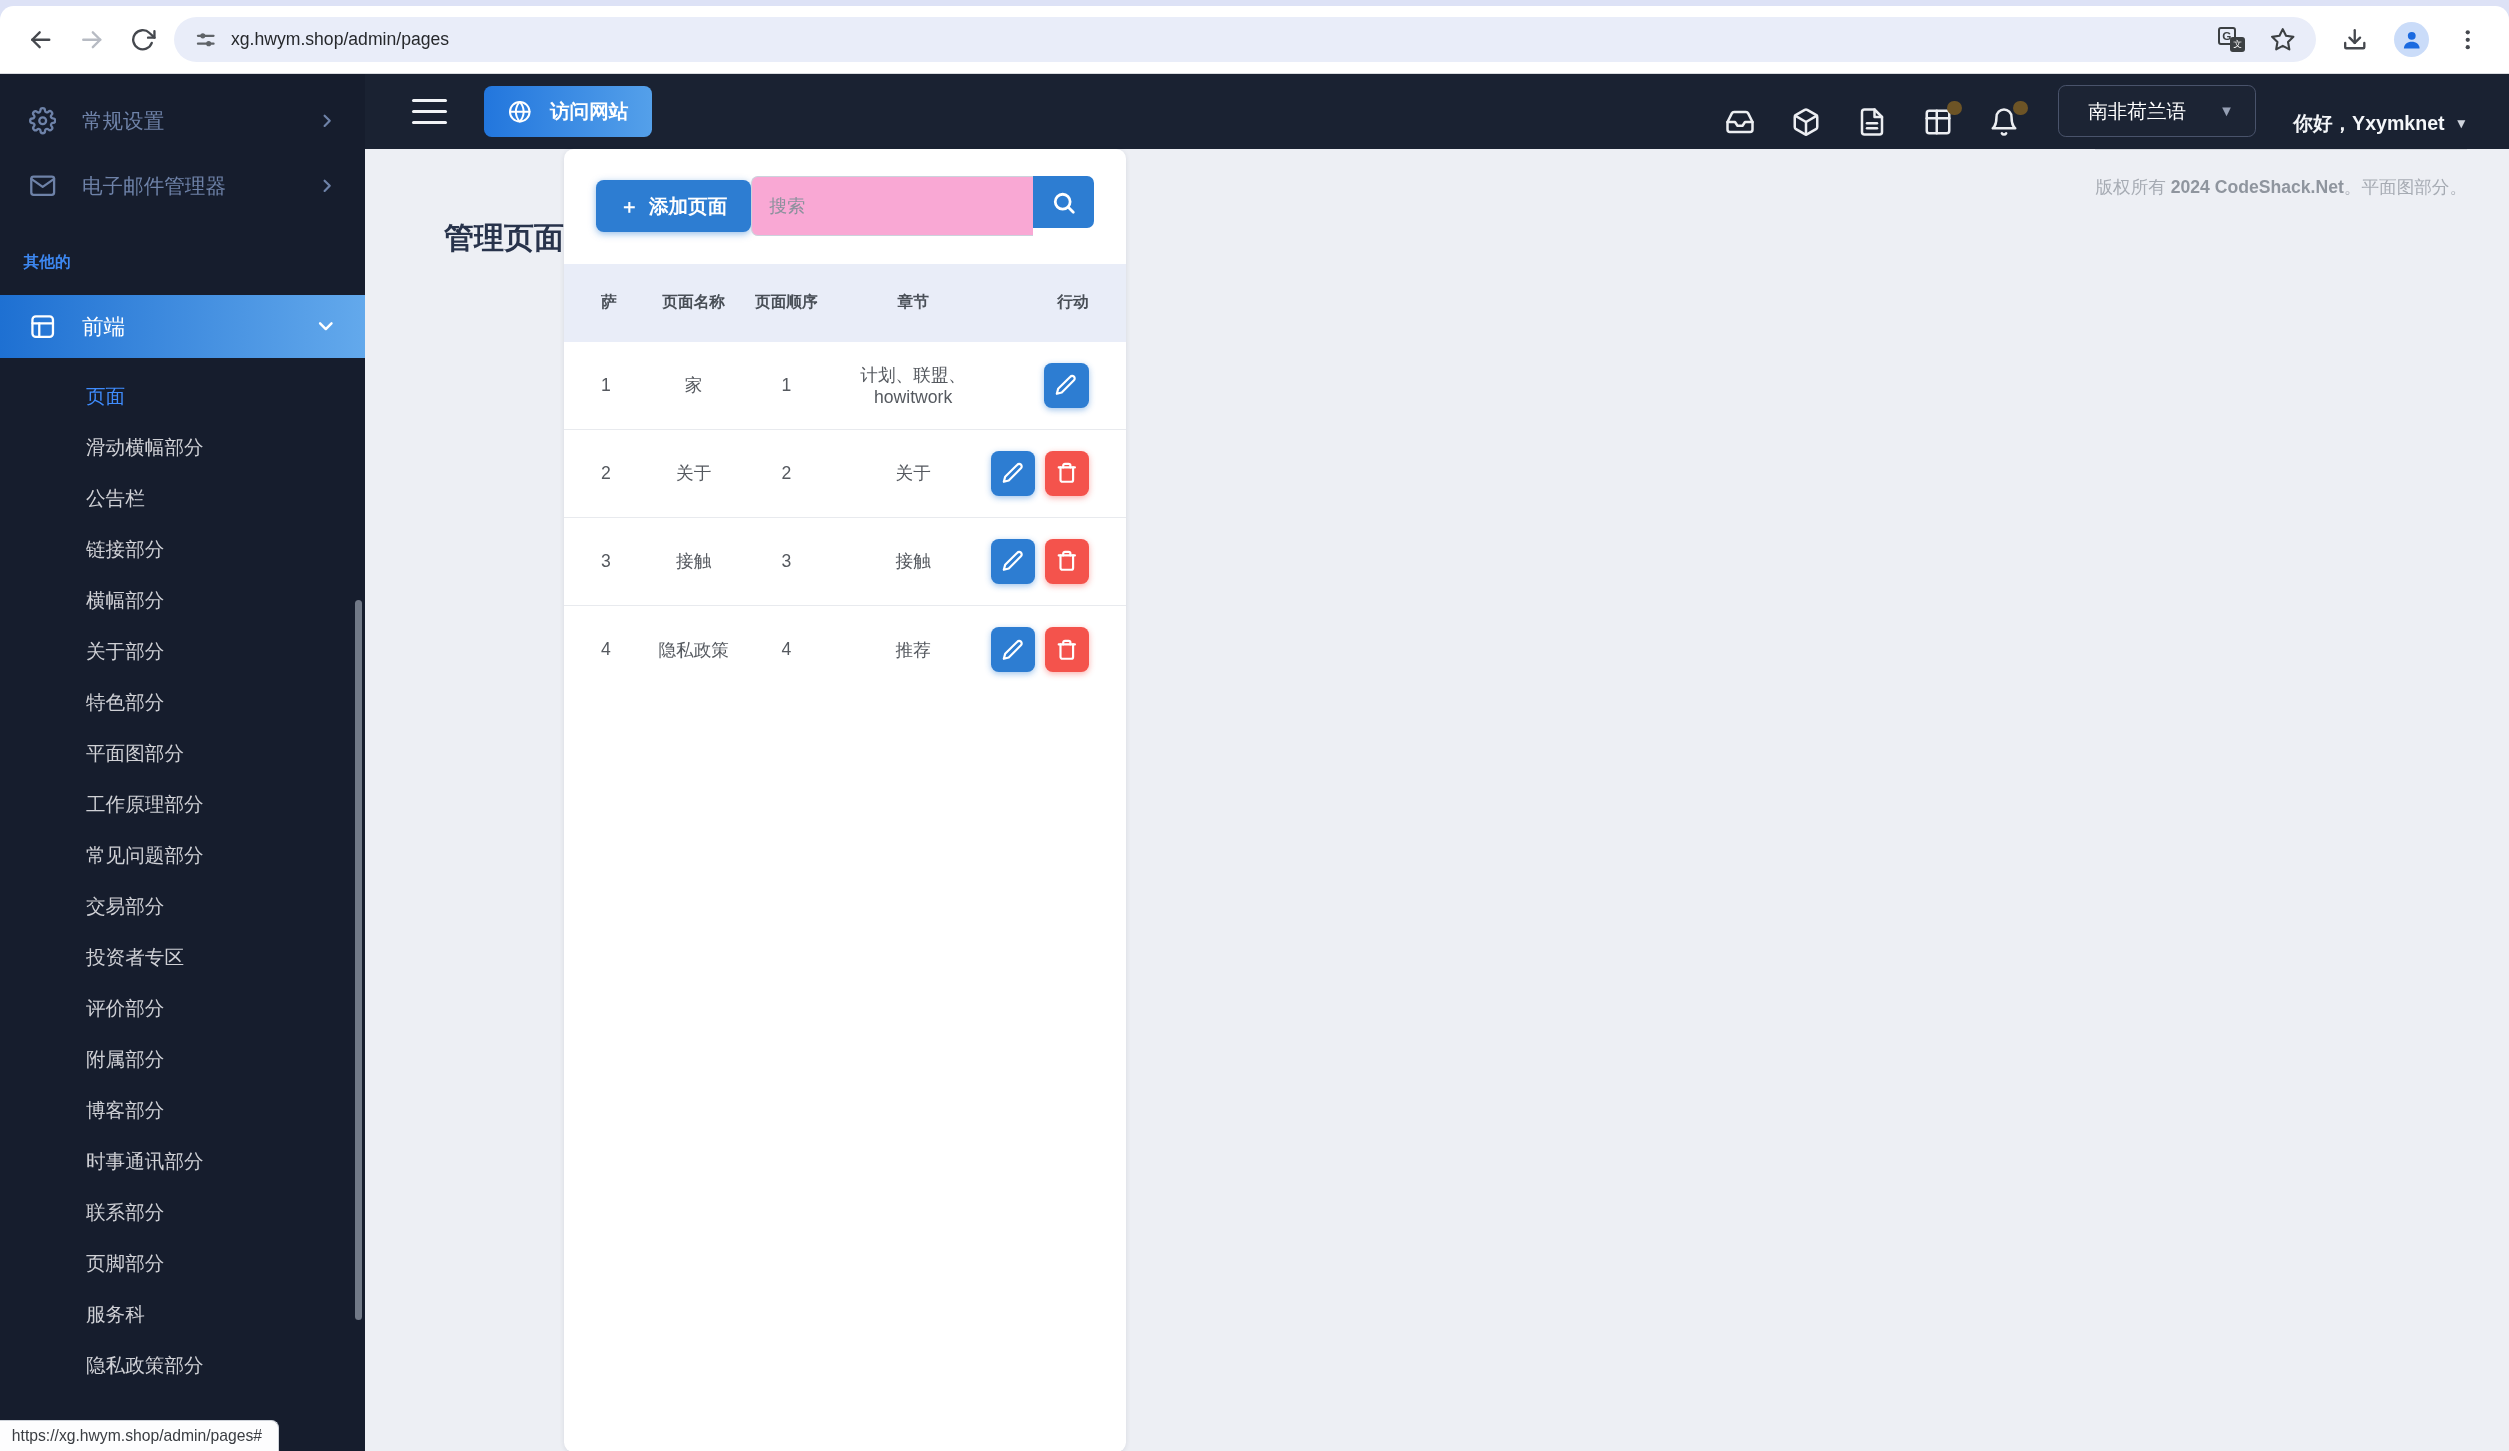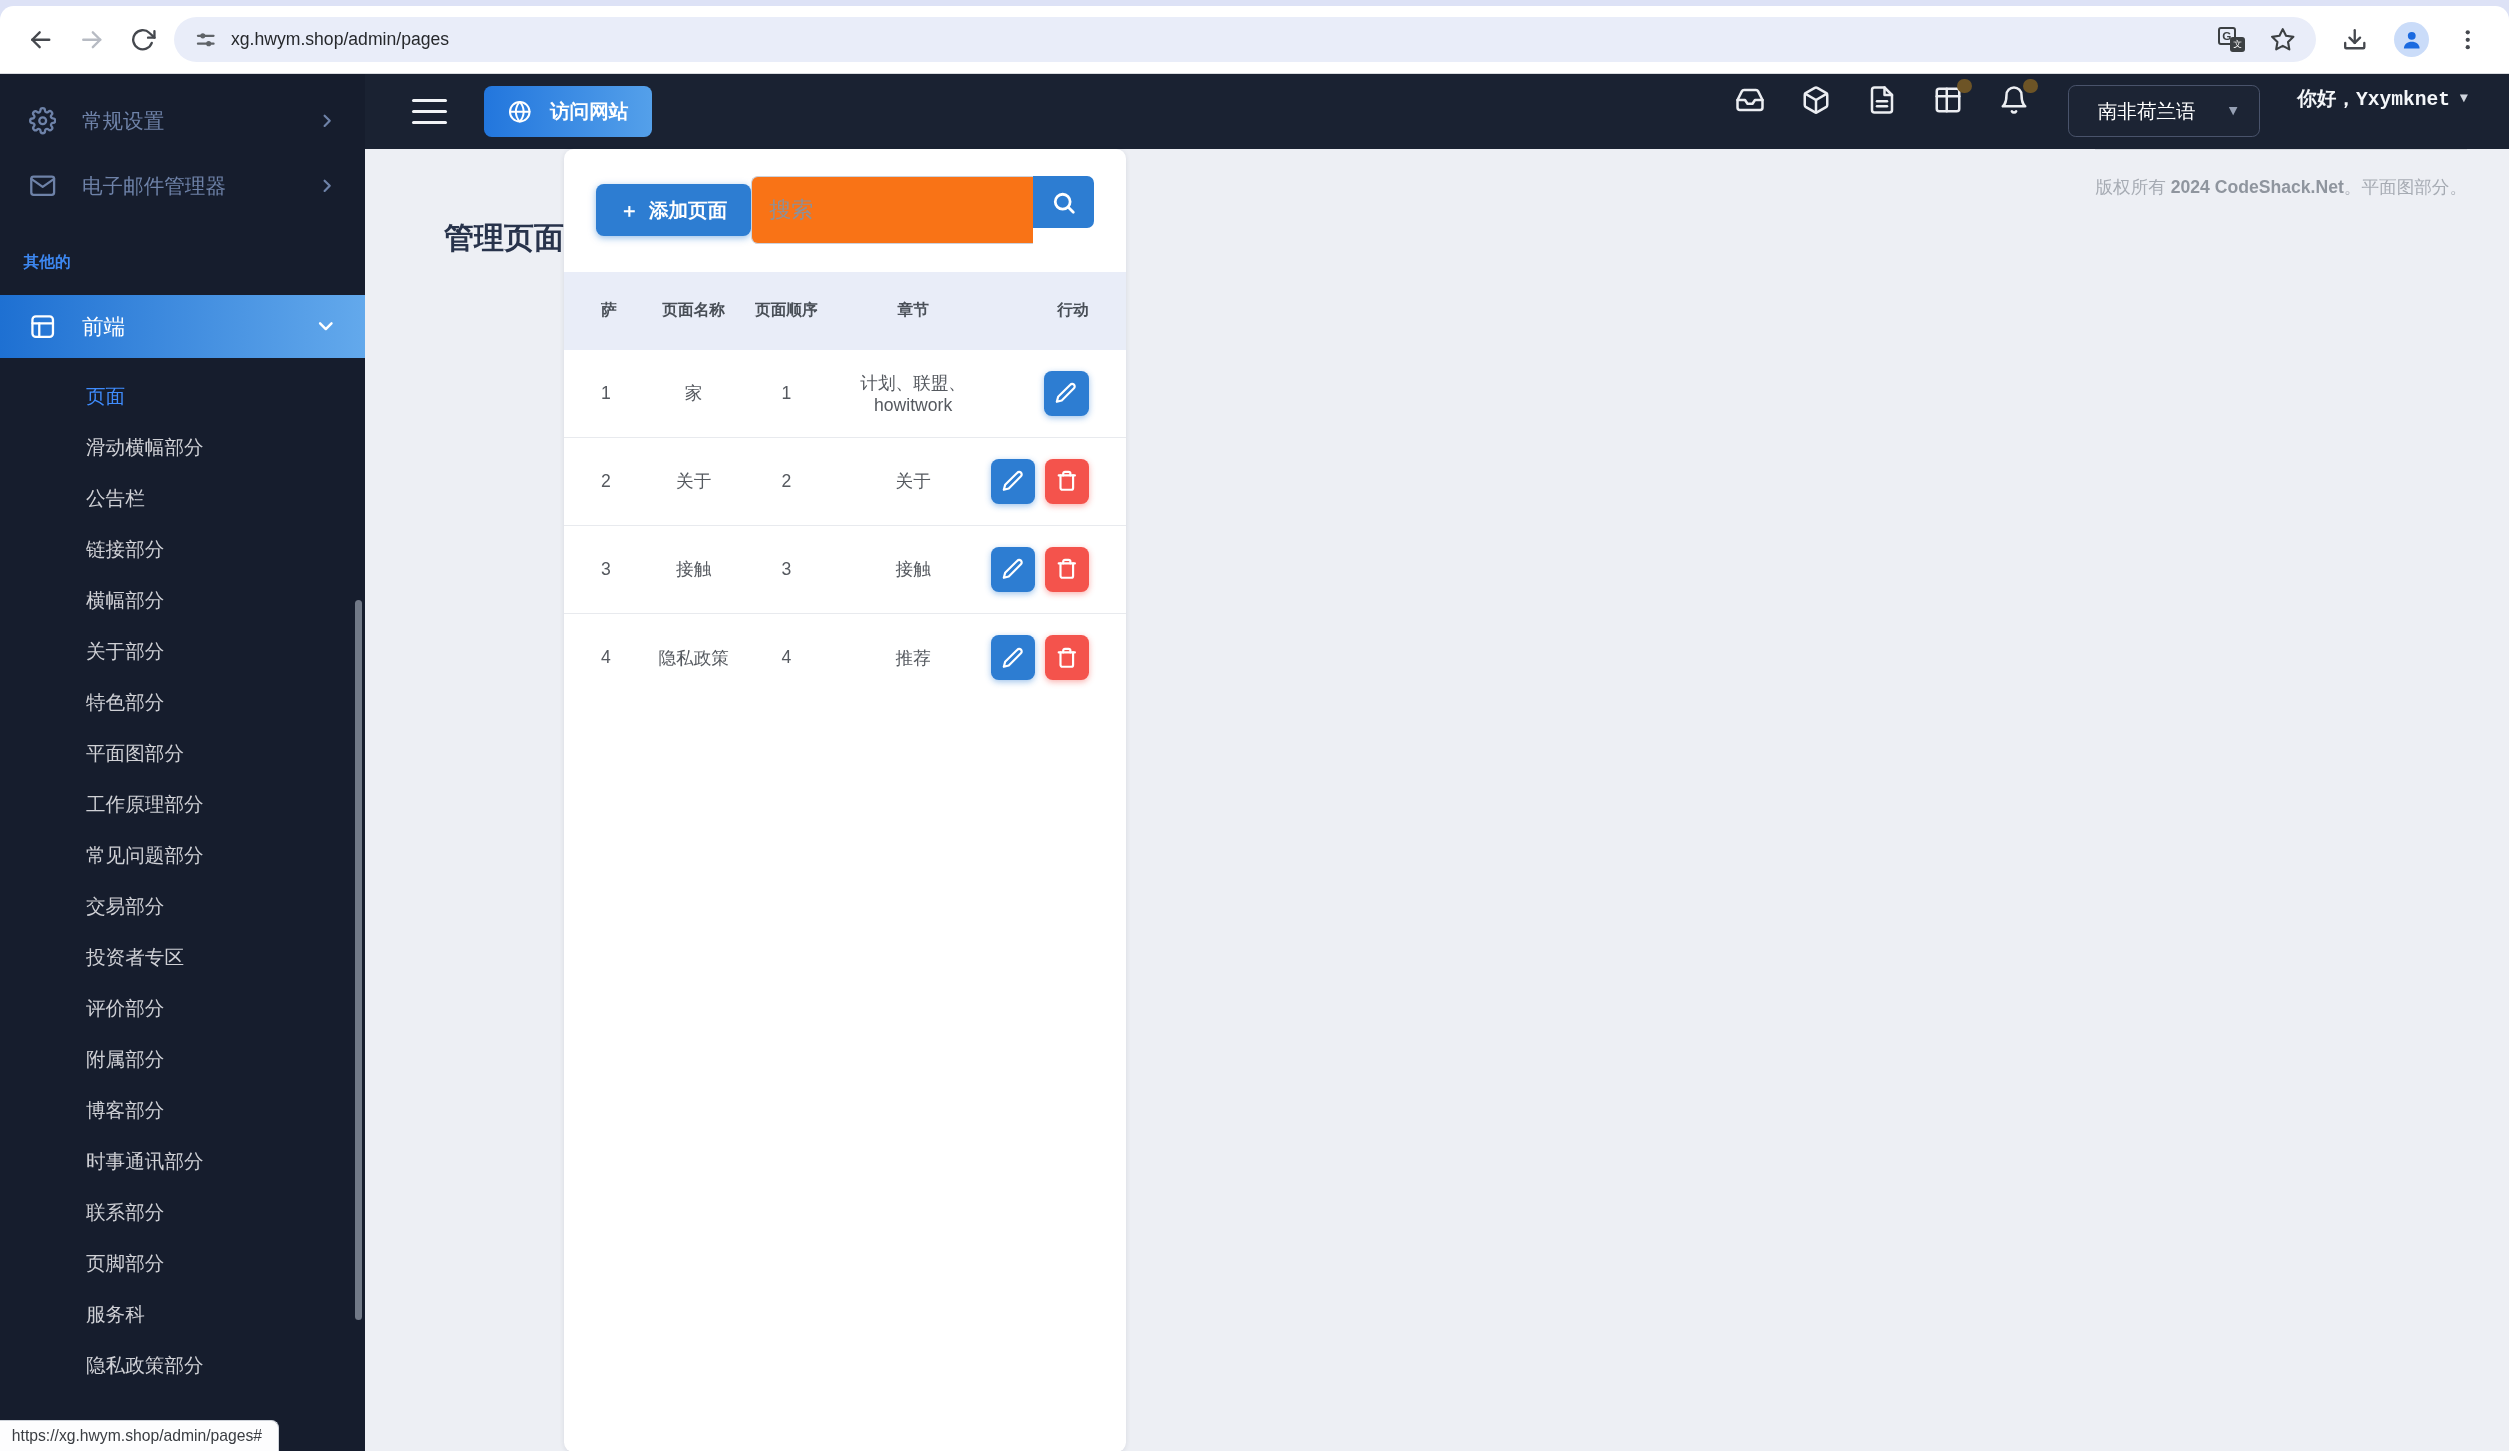--- a/index.html
+++ b/index.html
@@ -51,41 +51,41 @@
   .right-col { flex:1; display:flex; flex-direction:column; min-width:0; }
 
   
   .navbar { height:75px; background:#1a2232; display:flex; align-items:center; padding:0 41px 0 47px; flex:0 0 auto; }
   .hamburger { width:35px; height:25.5px; display:flex; flex-direction:column; justify-content:space-between; cursor:pointer; }
   .hamburger span { height:3.4px; background:#f1f3f6; border-radius:2px; }
   .visit-btn { margin-left:37px; height:51px; padding:0 23.5px; border:none; border-radius:7.8px;
     background:linear-gradient(90deg,#2276dd,#54a0ea); color:#fff; font-size:19.6px; font-weight:bold;
     display:flex; align-items:center; gap:19px; cursor:pointer; font-family:inherit; }
   .visit-btn svg { width:23.5px; height:23.5px; }
-  .nav-right { margin-left:auto; display:flex; align-items:flex-start;font-family:Liberation Mono, monospace; }
+  .nav-right { margin-left:auto; display:flex; align-items:flex-end; }
   .tb-ico { position:relative; width:30px; height:30px; color:#eceef2; margin-left:36px; cursor:pointer; }
   .tb-ico svg { width:30px; height:30px; }
   .badge-dot { position:absolute; top:-6.9px; right:-8.8px; width:14.7px; height:14.7px; border-radius:50%; background:#6d5426; }
   .lang-select { margin-left:39px; height:52px; min-width:172px; border:1px solid #49536b; border-radius:7.8px;
     background:#1c2434; color:#fff; font-size:19.6px; display:flex; align-items:center; padding:0 21.6px 0 29px; cursor:pointer; }
   .lang-select .caret { margin-left:33px; color:#96a0b4; font-size:14.7px; }
   .greeting { margin-left:37px; color:#f4f6f9; font-size:19.6px; font-weight:bold; display:flex; align-items:center; cursor:pointer; }
   .greeting .caret { margin-left:9.8px; color:#cfd4dd; font-size:13.7px; }
 
   
   .content { flex:1; background:#edeff4; padding:0 42px 0 47px; display:flex; flex-direction:row; min-height:0; }
   .page-title { margin:69px 0 27.4px 32px; font-size:30px; font-weight:bold; color:#28334b; }
   .card { background:#fff; border-radius:9.8px; box-shadow:0 1px 4.9px rgba(30,40,60,.10); overflow:hidden; }
   .card-head { display:flex; align-items:center; justify-content:space-between; padding:27.4px 32px; }
   .add-btn { height:52px; padding:0 23.5px; border:none; border-radius:7.8px; background:#2d7dd2; color:#fff;
     font-size:19.6px; font-weight:bold; display:flex; align-items:center; gap:9.8px; cursor:pointer;
     box-shadow:0 2px 7.8px rgba(45,125,210,.5); font-family:inherit; }
   .search-group { display:flex; }
-  .search-input { width:282px; height:68px; border:1px solid #ccd2dc; border-right:none; border-radius:6.9px 0 0 6.9px;
-    padding:0 17.6px; font-size:22px; color:#3a3f46; font-family:inherit; outline:none; background:#f97316; }
+  .search-input { width:282px; height:60px; border:1px solid #ccd2dc; border-right:none; border-radius:6.9px 0 0 6.9px;
+    padding:0 17.6px; font-size:18px; color:#3a3f46; font-family:inherit; outline:none; background:#f9a8d4; }
   .search-input::placeholder { color:#8a919c; }
   .search-btn { width:61px; height:52px; border:none; border-radius:0 6.9px 6.9px 0; background:#2d7dd2; color:#fff;
     display:flex; align-items:center; justify-content:center; cursor:pointer; }
   .search-btn svg { width:25.5px; height:25.5px; }
 
   .thead, .trow { display:grid; grid-template-columns:10% 18% 20% 32% 20%; align-items:center; padding:0 37px; }
   .thead { height:78px; background:#e9edf8; font-size:15.7px; font-weight:bold; color:#494f57; }
   .trow { height:88px; border-bottom:1px solid #e8eaee; font-size:17.6px; color:#55595f; }
   .trow:last-child { border-bottom:none; }
   .hcell.c0, .cell.c0 { text-align:left; }

